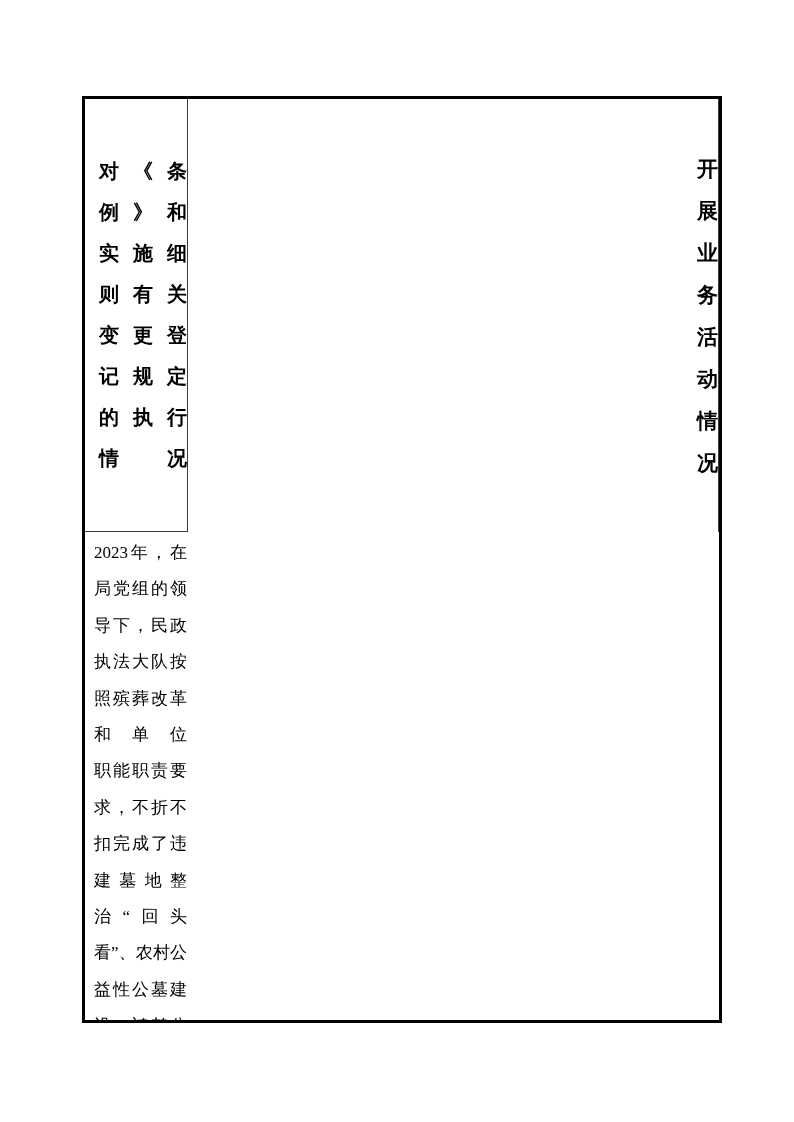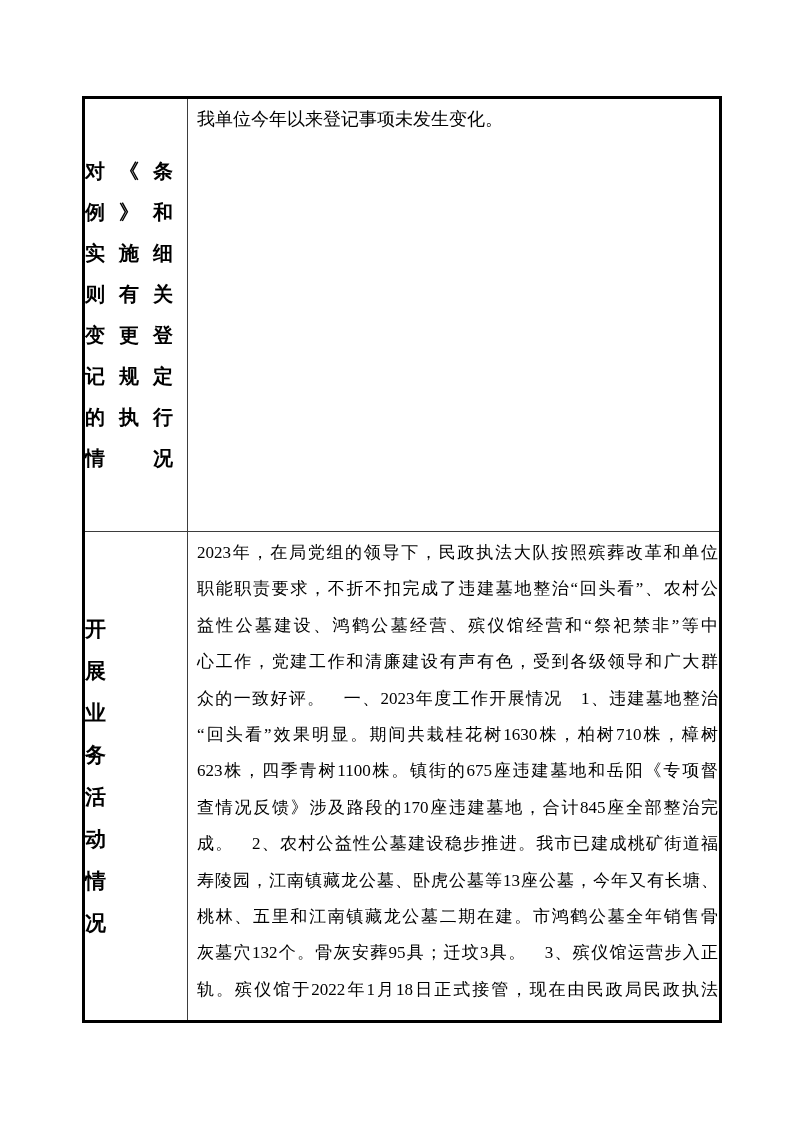--- a/index.html
+++ b/index.html
@@ -34,21 +34,21 @@
     grid-template-rows: 433px 1fr;
   }
   .cell {
     box-sizing: border-box;
     overflow: hidden;
   }
   .cell.lab {
     border-right: 1px solid #3d3d3d;
     display: flex;
     align-items: center;
-    justify-content: flex-start;
+    justify-content: flex-end;
   }
   .cell.rowtop {
     border-bottom: 1px solid #3d3d3d;
   }
   .vlabel {
     white-space: pre-line;
     font-weight: bold;
     color: #000000;
   }
   .vlabel.three-col {
@@ -92,23 +92,20 @@
       <div class="vlabel three-col">对《条
 例》和
 实施细
 则有关
 变更登
 记规定
 的执行
 情况</div>
     </div>
 
-    <div class="cell rowtop">
-      <div class="content plain">我单位今年以来登记事项未发生变化。</div>
-    </div>
 
     <div class="cell lab">
       <div class="vlabel one-col">开
 展
 业
 务
 活
 动
 情
 况</div>

